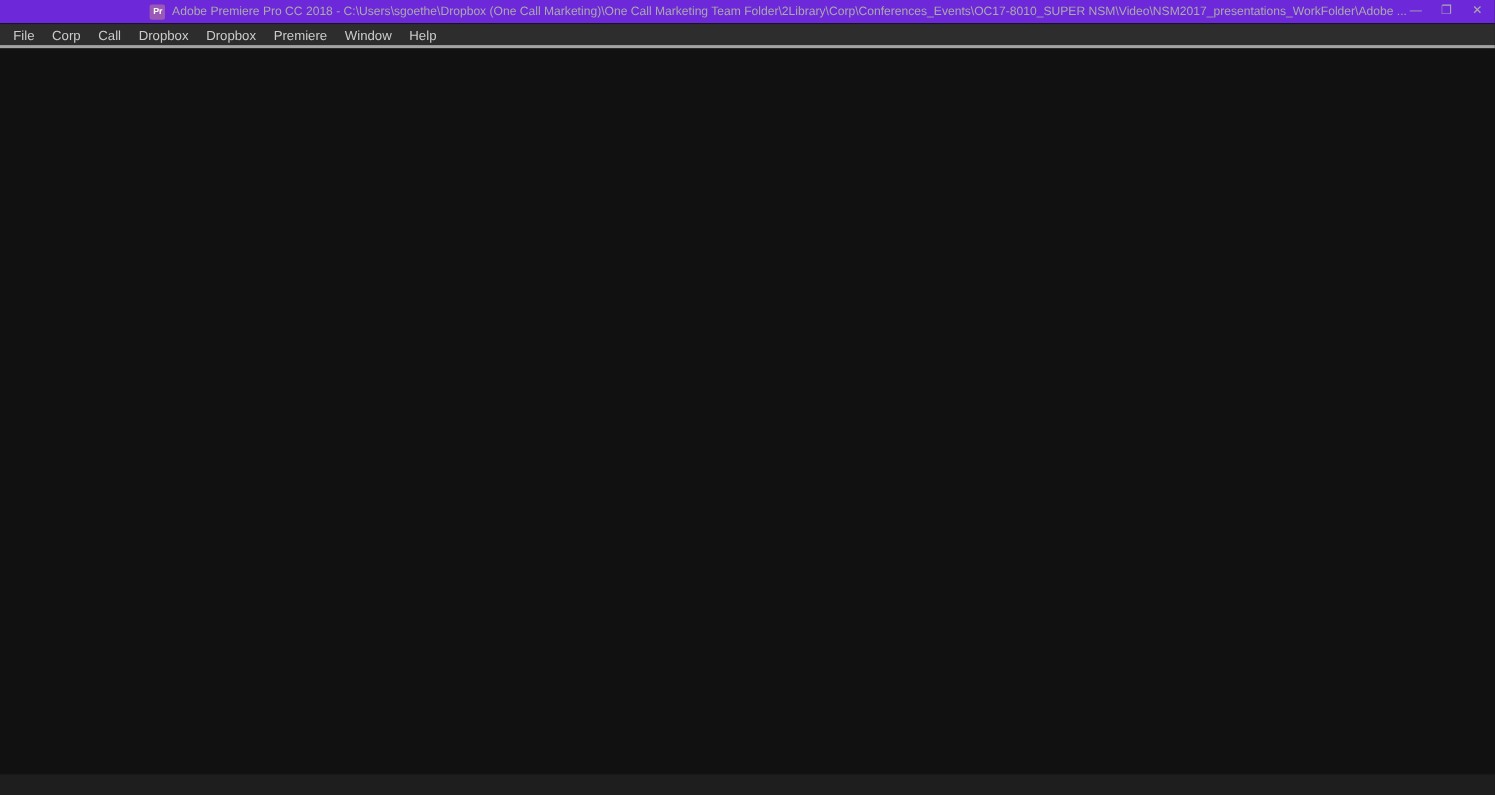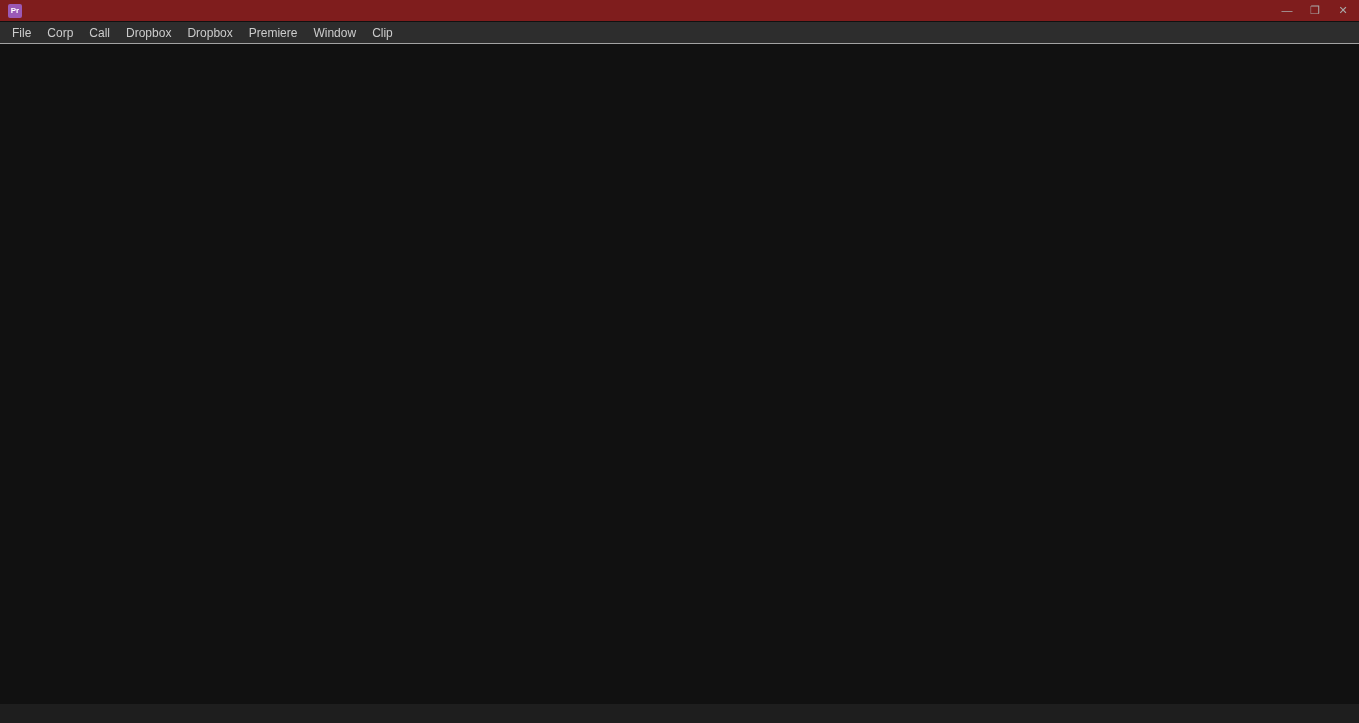--- a/index.html
+++ b/index.html
@@ -17,24 +17,24 @@
       color: #cccccc;
       overflow: hidden;
       display: flex;
       flex-direction: column;
     }
 
     
     #title-bar {
       width: 100%;
       height: 22px;
-      background: #7f1d1d;
+      background: #6d28d9;
       display: flex;
       align-items: center;
-      justify-content: space-between;
+      justify-content: flex-end;
       padding: 0 8px;
       border-bottom: 1px solid #111;
       flex-shrink: 0;
     }
 
     #title-bar-left {
       display: flex;
       align-items: center;
       gap: 6px;
     }
@@ -80,21 +80,21 @@
 
     
     #menu-bar {
       width: 100%;
       height: 22px;
       background: #2d2d2d;
       display: flex;
       align-items: center;
       padding: 0 4px;
       flex-shrink: 0;
-      border-bottom: 1px solid #a3a3a3;
+      border-bottom: 3px solid #a3a3a3;
     }
 
     .menu-item {
       padding: 3px 8px;
       font-size: 12px;
       color: #cccccc;
       cursor: pointer;
       white-space: nowrap;
       border-radius: 2px;
     }
@@ -117,34 +117,35 @@
       padding: 0 8px;
       flex-shrink: 0;
     }
   </style>
 </head>
 <body>
 
 <div id="title-bar">
   <div id="title-bar-left">
     <div id="app-icon">Pr</div>
+    <span id="title-text">Adobe Premiere Pro CC 2018 - C:\Users\sgoethe\Dropbox (One Call Marketing)\One Call Marketing Team Folder\2Library\Corp\Conferences_Events\OC17-8010_SUPER NSM\Video\NSM2017_presentations_WorkFolder\Adobe ...</span>
   </div>
   <div id="window-controls">
     <span class="win-btn">—</span>
     <span class="win-btn">❐</span>
     <span class="win-btn">✕</span>
   </div>
 </div>
 
 <div id="menu-bar">
   <div class="menu-item">File</div>
   <div class="menu-item">Corp</div>
   <div class="menu-item">Call</div>
   <div class="menu-item">Dropbox</div>
   <div class="menu-item">Dropbox</div>
   <div class="menu-item">Premiere</div>
   <div class="menu-item">Window</div>
-  <div class="menu-item">Clip</div>
+  <div class="menu-item">Help</div>
 </div>
 
 <div id="main-content"></div>
 
 <div id="status-bar"></div>
 
 </body></html>

